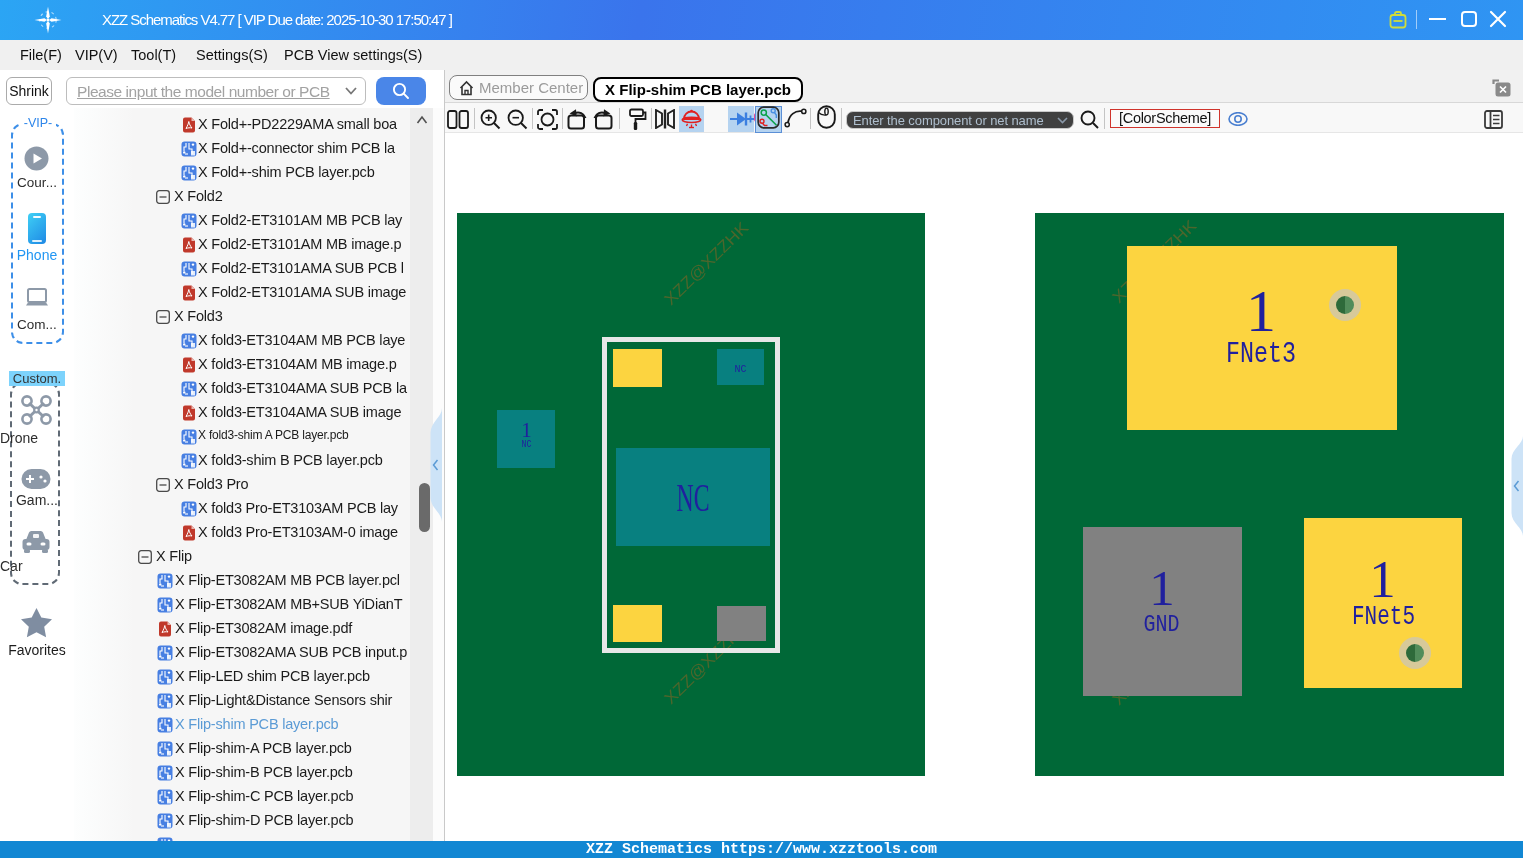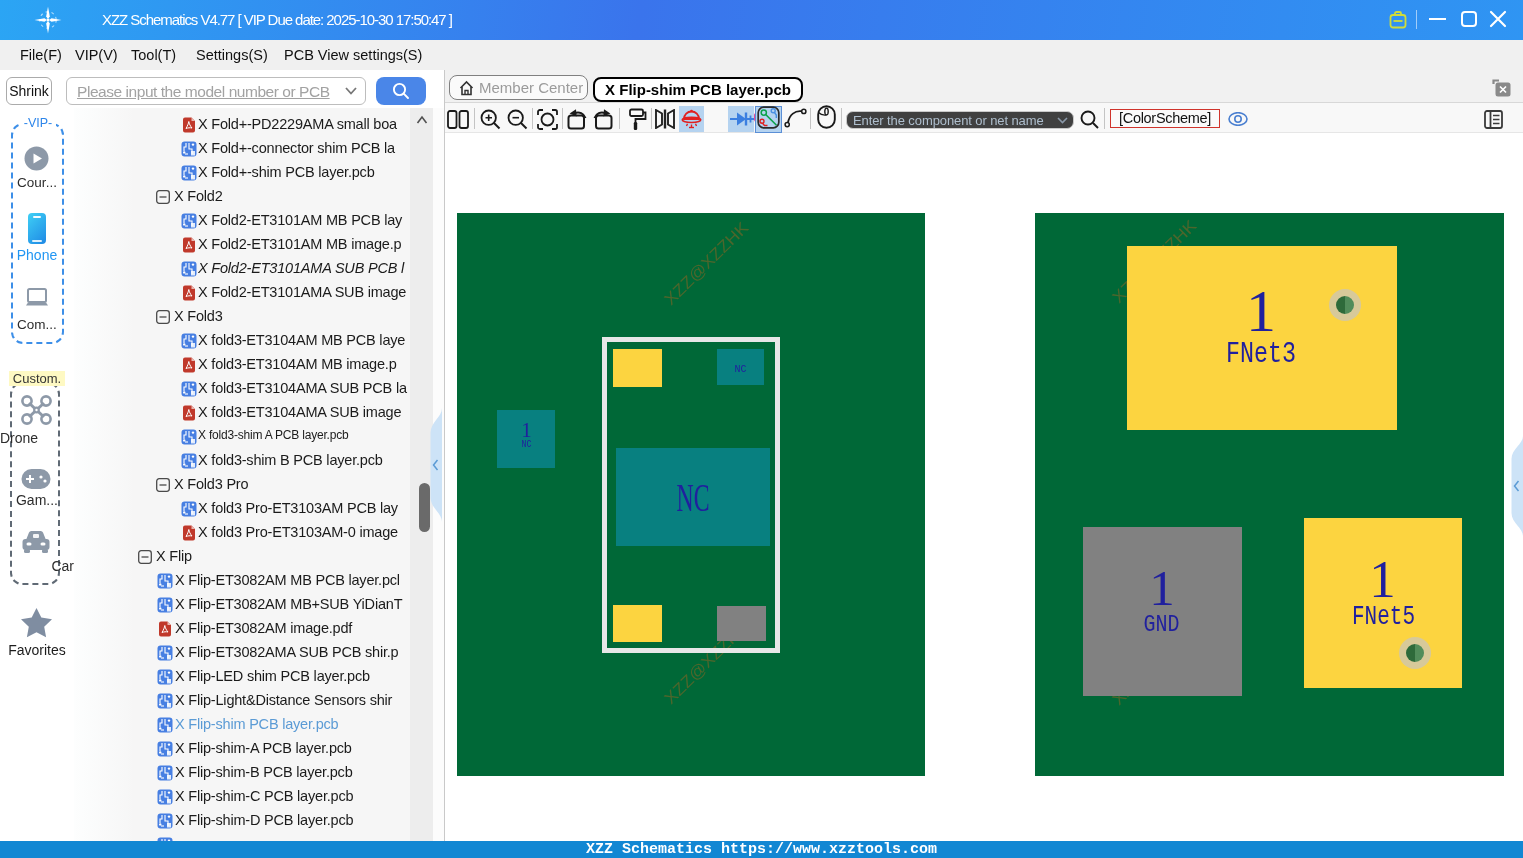--- a/index.html
+++ b/index.html
@@ -93,21 +93,21 @@
 
 <svg class="abs" style="left:24px;top:287px;" width="26" height="23" viewBox="0 0 26 23">
   <rect x="4" y="2" width="18" height="13" rx="1.5" fill="none" stroke="#8d99a8" stroke-width="2"></rect>
   <path d="M2 18.5 L24 18.5 L22 15.5 L4 15.5 Z" fill="#8d99a8"></path>
 </svg>
 
 <div class="abs" style="left:0;top:317px;width:74px;text-align:center;font-size:13.5px;color:#2d2d2d;">Com...</div>
 
 <div class="abs" style="left:10px;top:382px;width:50px;height:203px;border:2px dashed #606a75;border-radius:12px;"></div>
 
-<div class="abs" style="left:9px;top:371px;width:56px;background:#fef9c3;color:#333;font-size:13px;text-align:center;">Custom.</div>
+<div class="abs" style="left:9px;top:371px;width:56px;background:#7dd3fc;color:#333;font-size:13px;text-align:center;">Custom.</div>
 
 <svg class="abs" style="left:20px;top:394px;" width="33" height="32" viewBox="0 0 33 32">
   <g fill="none" stroke="#8d99a8" stroke-width="2.6">
     <circle cx="7" cy="7" r="4.6"></circle>
       <circle cx="26" cy="7" r="4.6"></circle>
     <circle cx="7" cy="25" r="4.6"></circle>
       <circle cx="26" cy="25" r="4.6"></circle>
   </g>
   <g stroke="#8d99a8" stroke-width="3">
     <line x1="9" y1="9" x2="24" y2="23"></line>
@@ -131,21 +131,21 @@
 <svg class="abs" style="left:20px;top:528px;" width="32" height="28" viewBox="0 0 32 28">
   <path d="M6 12 L9 4.5 a2.5 2.5 0 0 1 2.3-1.5 h9.4 a2.5 2.5 0 0 1 2.3 1.5 L26 12 Z" fill="#8d99a8"></path>
   <rect x="2.5" y="11" width="27" height="11" rx="3" fill="#8d99a8"></rect>
   <rect x="4" y="21" width="6" height="4" rx="1.5" fill="#8d99a8"></rect>
   <rect x="22" y="21" width="6" height="4" rx="1.5" fill="#8d99a8"></rect>
   <rect x="6.5" y="14.5" width="5" height="3" rx="1.5" fill="#fff"></rect>
   <rect x="20.5" y="14.5" width="5" height="3" rx="1.5" fill="#fff"></rect>
   <rect x="13" y="6" width="6" height="4" rx="1" fill="#fff" opacity=".9"></rect>
 </svg>
 
-<div class="abs" style="left:0;top:558px;width:74px;text-align:right;font-size:14px;color:#2d2d2d;">Car</div>
+<div class="abs" style="left:0;top:558px;width:74px;text-align:left;font-size:14px;color:#2d2d2d;">Car</div>
 
 <svg class="abs" style="left:21px;top:608px;" width="31" height="30" viewBox="0 0 31 30">
   <path d="M15.5 0 L20.3 9.6 L31 11.2 L23.2 18.7 L25.1 29.3 L15.5 24.3 L5.9 29.3 L7.8 18.7 L0 11.2 L10.7 9.6 Z" fill="#7f8da1"></path>
 </svg>
 
 <div class="abs" style="left:0;top:642px;width:74px;text-align:center;font-size:14px;color:#1c1c1c;">Favorites</div>
 
 <div class="abs" style="left:74px;top:108px;width:336px;height:733px;background:linear-gradient(90deg,#fdfefe 0px,#f6f6f6 60px);"></div>
 <div class="abs" style="left:0;top:0;width:433px;height:841px;overflow:hidden;" id="tree">
 
@@ -216,21 +216,21 @@
       <g stroke="#fff" stroke-width="1.1" fill="none">
         <path d="M5 2 V6 H3 V10"></path>
         <path d="M8 2 V8 H11 V13"></path>
         <path d="M12 3 H12.01"></path>
         <path d="M4 13 H7"></path>
       </g>
       <circle cx="3.2" cy="11.4" r="1.2" fill="#fff"></circle>
       <circle cx="12" cy="3.6" r="1.2" fill="#fff"></circle>
       <rect x="10" y="10" width="4" height="4.5" fill="#fff" opacity=".85"></rect>
     </svg>
-<div class="abs" style="left:198px;top:260px;width:229px;height:18px;overflow:hidden;white-space:nowrap;font-size:14.5px;color:#1b1b1b;letter-spacing:-0.2px;font-style:italic;">X Fold2-ET3101AMA SUB PCB l</div>
+<div class="abs" style="left:198px;top:260px;width:229px;height:18px;overflow:hidden;white-space:nowrap;font-size:14.5px;color:#1b1b1b;letter-spacing:-0.2px;">X Fold2-ET3101AMA SUB PCB l</div>
 
 <svg class="abs" style="left:181px;top:285px;" width="16" height="16" viewBox="0 0 16 16">
       <path d="M2 2.5 A2 2 0 0 1 4 0.5 H10.5 L14 4 V13.5 A2 2 0 0 1 12 15.5 H4 A2 2 0 0 1 2 13.5 Z" fill="#c0392b"></path>
       <path d="M10.5 0.5 L14 4 H10.5 Z" fill="#e8b7b0"></path>
       <path d="M5 11.5 C6.5 9 7.5 6.5 7.8 4.5 C8 6.5 9.5 9.5 11 11 C9 10.5 7 10.8 5 11.5 Z" fill="none" stroke="#fff" stroke-width="1"></path>
     </svg>
 <div class="abs" style="left:198px;top:284px;width:229px;height:18px;overflow:hidden;white-space:nowrap;font-size:14.5px;color:#1b1b1b;letter-spacing:-0.2px;">X Fold2-ET3101AMA SUB image</div>
 
 <svg class="abs" style="left:156px;top:310px;" width="14" height="14" viewBox="0 0 14 14">
       <rect x="0.7" y="0.7" width="12.6" height="12.6" rx="2.5" fill="none" stroke="#4a4a4a" stroke-width="1.3"></rect>
@@ -381,21 +381,21 @@
       <g stroke="#fff" stroke-width="1.1" fill="none">
         <path d="M5 2 V6 H3 V10"></path>
         <path d="M8 2 V8 H11 V13"></path>
         <path d="M12 3 H12.01"></path>
         <path d="M4 13 H7"></path>
       </g>
       <circle cx="3.2" cy="11.4" r="1.2" fill="#fff"></circle>
       <circle cx="12" cy="3.6" r="1.2" fill="#fff"></circle>
       <rect x="10" y="10" width="4" height="4.5" fill="#fff" opacity=".85"></rect>
     </svg>
-<div class="abs" style="left:175px;top:644px;width:253px;height:18px;overflow:hidden;white-space:nowrap;font-size:14.5px;color:#1b1b1b;letter-spacing:-0.2px;">X Flip-ET3082AMA SUB PCB shir.p</div>
+<div class="abs" style="left:175px;top:644px;width:253px;height:18px;overflow:hidden;white-space:nowrap;font-size:14.5px;color:#1b1b1b;letter-spacing:-0.2px;">X Flip-ET3082AMA SUB PCB input.p</div>
 
 <svg class="abs" style="left:157px;top:669px;" width="16" height="16" viewBox="0 0 16 16">
       <rect x="0.5" y="0.5" width="15" height="15" rx="3" fill="#477fe2"></rect>
       <g stroke="#fff" stroke-width="1.1" fill="none">
         <path d="M5 2 V6 H3 V10"></path>
         <path d="M8 2 V8 H11 V13"></path>
         <path d="M12 3 H12.01"></path>
         <path d="M4 13 H7"></path>
       </g>
       <circle cx="3.2" cy="11.4" r="1.2" fill="#fff"></circle>

